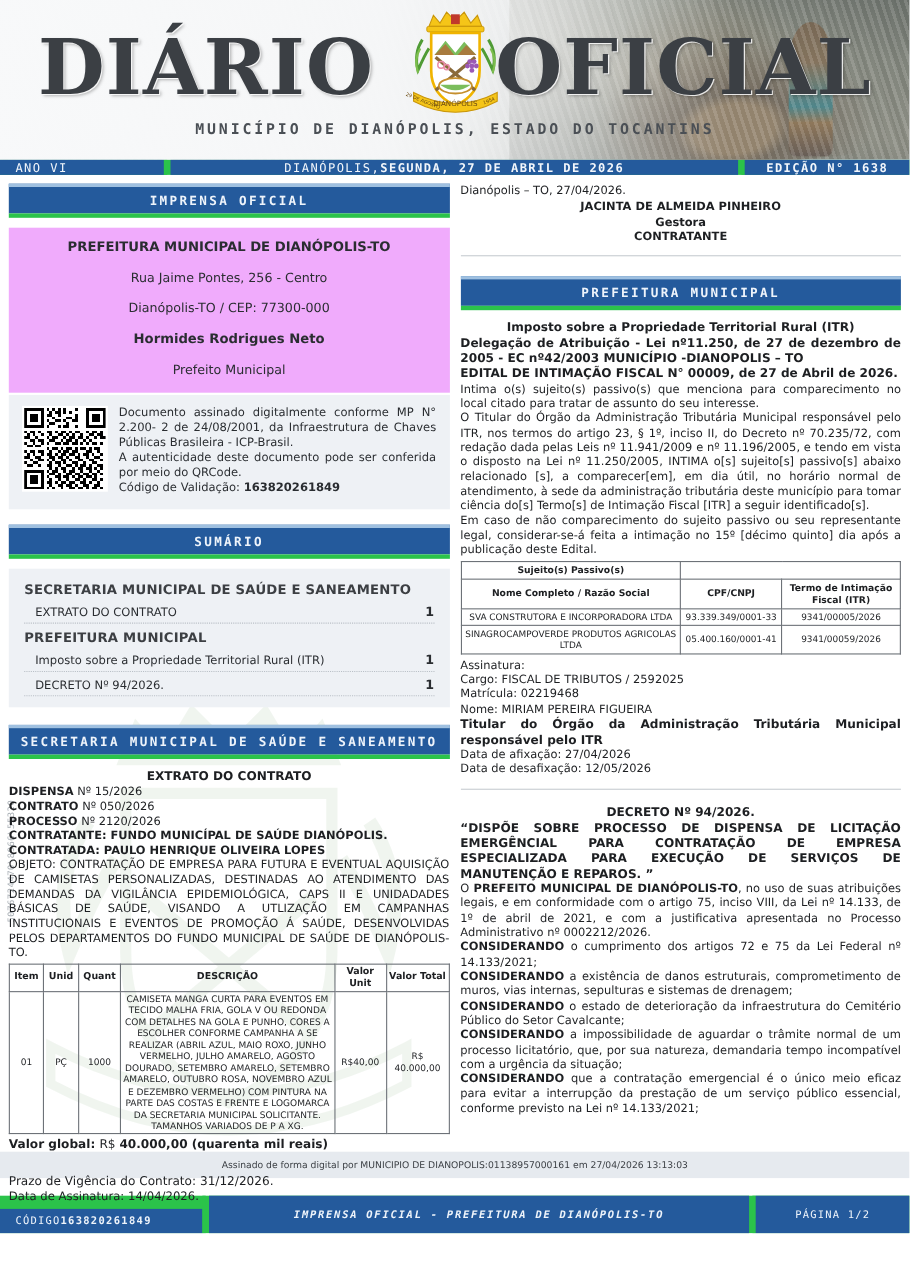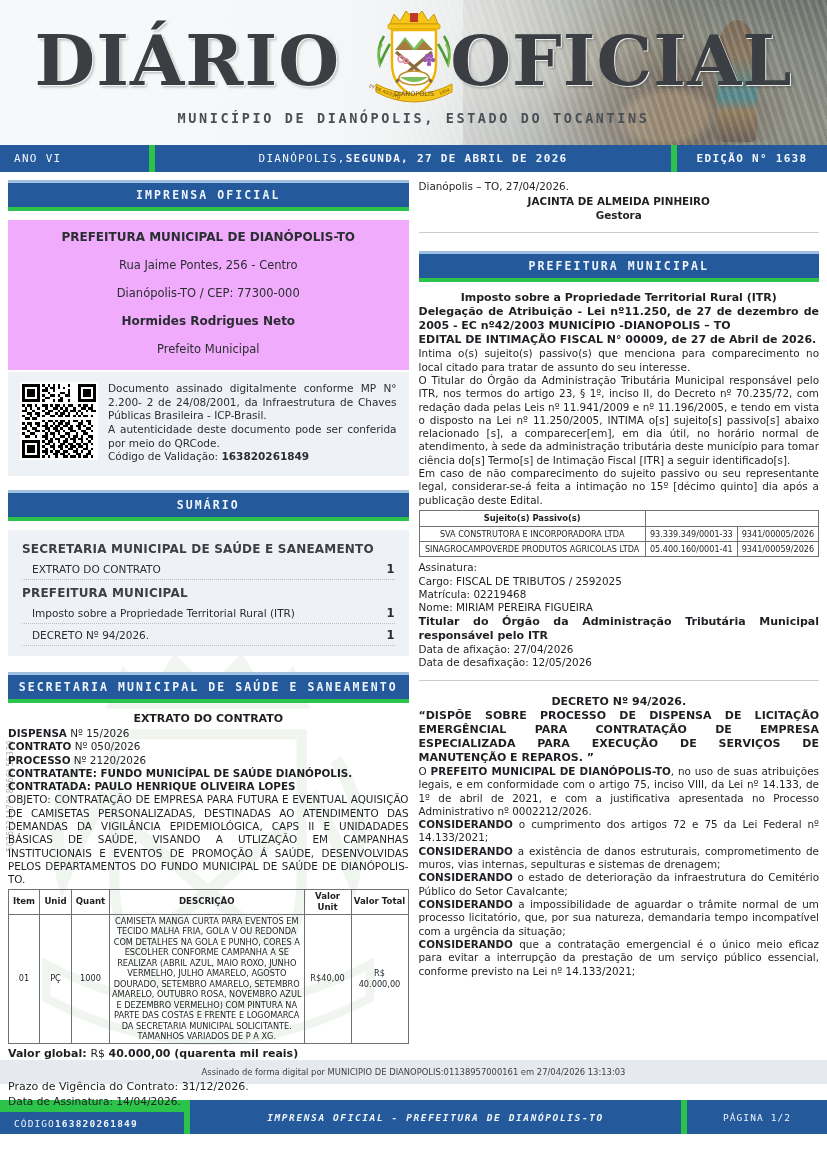--- a/index.html
+++ b/index.html
@@ -41,21 +41,21 @@
     color:#3b3f44;line-height:1;
     text-shadow:1px 1px 0 rgba(255,255,255,.85), 2px 2px 3px rgba(0,0,0,.28);}
   .mh-title .gap{display:inline-block;width:110px;}
   .mh-sub{position:absolute;left:0;right:0;top:110px;text-align:center;
     font-family:"DejaVu Sans Mono", monospace;font-size:13.5px;letter-spacing:2.6px;
     font-weight:600;color:#4a4f55;}
 
   .crest{position:absolute;left:50%;top:4px;transform:translateX(-50%);width:108px;height:104px;}
 
   
-  .datebar{display:flex;height:27px;background:#2bc34a;align-items:stretch;}
+  .datebar{display:flex;height:14px;background:#2bc34a;align-items:stretch;}
   .db-cell{background:#245a9c;color:#f2f6fb;display:flex;align-items:center;
     font-family:"DejaVu Sans Mono", monospace;font-size:11px;letter-spacing:1.3px;}
   .db-ano{width:135px;padding-left:14px;}
   .db-mid{flex:1;justify-content:center;margin:0 3px;}
   .db-mid b{font-weight:700;}
   .db-ed{width:150px;justify-content:center;font-weight:700;}
   .datebar .sep{width:3px;background:#2bc34a;}
 
   
   .cols{display:flex;gap:10px;padding:8px 8px 0 8px;height:888px;box-sizing:border-box;}
@@ -336,20 +336,21 @@
       </div>
     </div>
 
     <div class="col">
       <div class="colinner">
 
         <div class="btxt">
           <p>Dianópolis – TO, 27/04/2026.</p>
           <p class="ctr bold" style="margin-top:2px">JACINTA DE ALMEIDA PINHEIRO</p>
           <p class="ctr bold">Gestora</p>
+          <p class="ctr bold">CONTRATANTE</p>
         </div>
 
         <hr class="thin">
 
         <div class="sechead" style="margin-top:18px">
           <div class="bar">PREFEITURA MUNICIPAL</div>
           <div class="grn"></div>
         </div>
 
         <div class="btxt" style="margin-top:7px">
@@ -358,20 +359,25 @@
           <p class="bold" style="font-size:11px">EDITAL DE INTIMAÇÃO FISCAL N° 00009, de 27 de Abril de 2026.</p>
           <p>Intima o(s) sujeito(s) passivo(s) que menciona para comparecimento no local citado para tratar de assunto do seu interesse.</p>
           <p class="just-spread">O Titular do Órgão da Administração Tributária Municipal responsável pelo ITR, nos termos do artigo 23, § 1º, inciso II, do Decreto nº 70.235/72, com redação dada pelas Leis nº 11.941/2009 e nº 11.196/2005, e tendo em vista o disposto na Lei nº 11.250/2005, INTIMA o[s] sujeito[s] passivo[s] abaixo relacionado [s], a comparecer[em], em dia útil, no horário normal de atendimento, à sede da administração tributária deste município para tomar ciência do[s] Termo[s] de Intimação Fiscal [ITR] a seguir identificado[s].</p>
           <p class="just-spread">Em caso de não comparecimento do sujeito passivo ou seu representante legal, considerar-se-á feita a intimação no 15º [décimo quinto] dia após a publicação deste Edital.</p>
 
           <table class="itr">
             <tbody>
                 <tr>
               <th colspan="1">Sujeito(s) Passivo(s)</th>
               <th colspan="2"></th>
+            </tr>
+            <tr>
+              <th style="width:50%">Nome Completo / Razão Social</th>
+              <th style="width:23%">CPF/CNPJ</th>
+              <th>Termo de Intimação Fiscal (ITR)</th>
             </tr>
             <tr>
               <td>SVA CONSTRUTORA E INCORPORADORA LTDA</td>
               <td>93.339.349/0001-33</td>
               <td>9341/00005/2026</td>
             </tr>
             <tr>
               <td>SINAGROCAMPOVERDE PRODUTOS AGRICOLAS LTDA</td>
               <td>05.400.160/0001-41</td>
               <td>9341/00059/2026</td>

